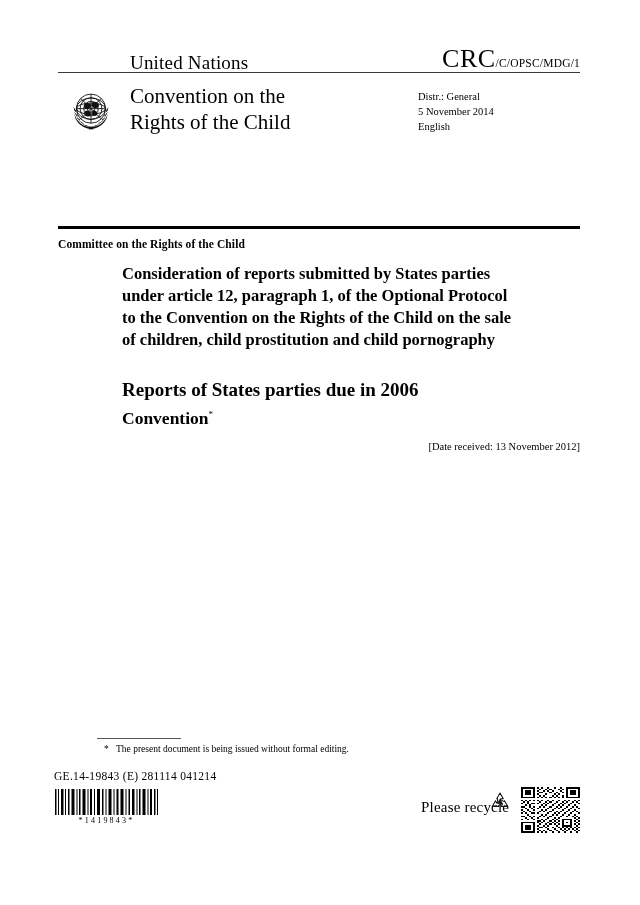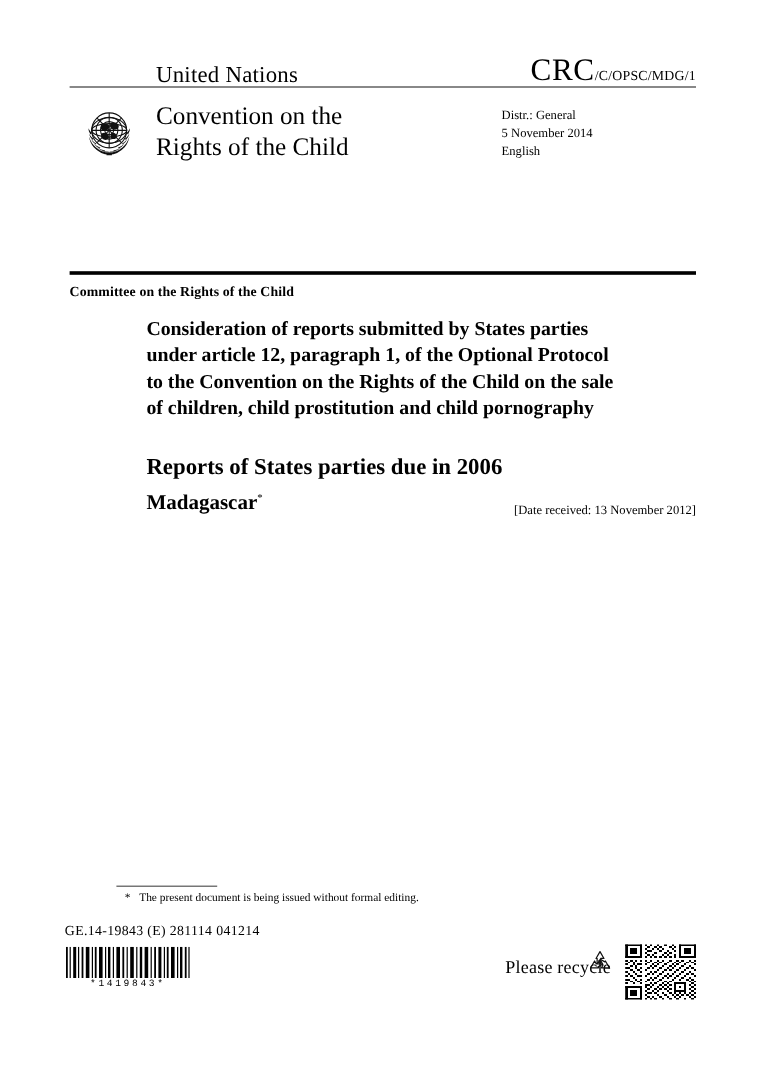--- a/index.html
+++ b/index.html
@@ -136,21 +136,21 @@
     font-weight: bold;
   }
   .country sup {
     font-size: 9px;
     font-weight: normal;
     vertical-align: super;
   }
   .date-received {
     position: absolute;
     left: 122px;
-    top: 420px;
+    top: 441px;
     width: 458px;
     text-align: right;
     font-size: 10.5px;
   }
 
   
   .footnote-rule {
     position: absolute;
     left: 97px;
     top: 738px;
@@ -187,21 +187,21 @@
     height: 26px;
   }
   .barcode-text {
     position: absolute;
     left: 54px;
     top: 816px;
     width: 105px;
     text-align: center;
     font-size: 8px;
     letter-spacing: 2.2px;
-    font-family: Liberation Mono, monospace;
+    font-family: Liberation Serif, serif;
   }
 
   .recycle-text {
     position: absolute;
     left: 421px;
     top: 799px;
     font-size: 15px;
     letter-spacing: 0.2px;
   }
   .recycle-icon {
@@ -274,21 +274,21 @@
   </div>
 
   <div class="rule-thick"></div>
 
   <div class="committee">Committee on the Rights of the Child</div>
 
   <div class="main-title">Consideration of reports submitted by States parties under article 12, paragraph 1, of the Optional Protocol to the Convention on the Rights of the Child on the sale of children, child prostitution and child pornography</div>
 
   <div class="subtitle">Reports of States parties due in 2006</div>
 
-  <div class="country"><span>Madagascar</span><sup>*</sup></div>
+  <div class="country"><span>Convention</span><sup>*</sup></div>
 
   <div class="date-received">[Date received: 13 November 2012]</div>
 
   <div class="footnote-rule"></div>
   <div class="footnote"><span class="mark">*</span><span>The present document is being issued without formal editing.</span></div>
 
   <div class="job-number">GE.14-19843  (E)    281114    041214</div>
 
   <div class="barcode">
     <svg viewBox="0 0 210 52" width="105" height="26" preserveAspectRatio="none" aria-hidden="true">

